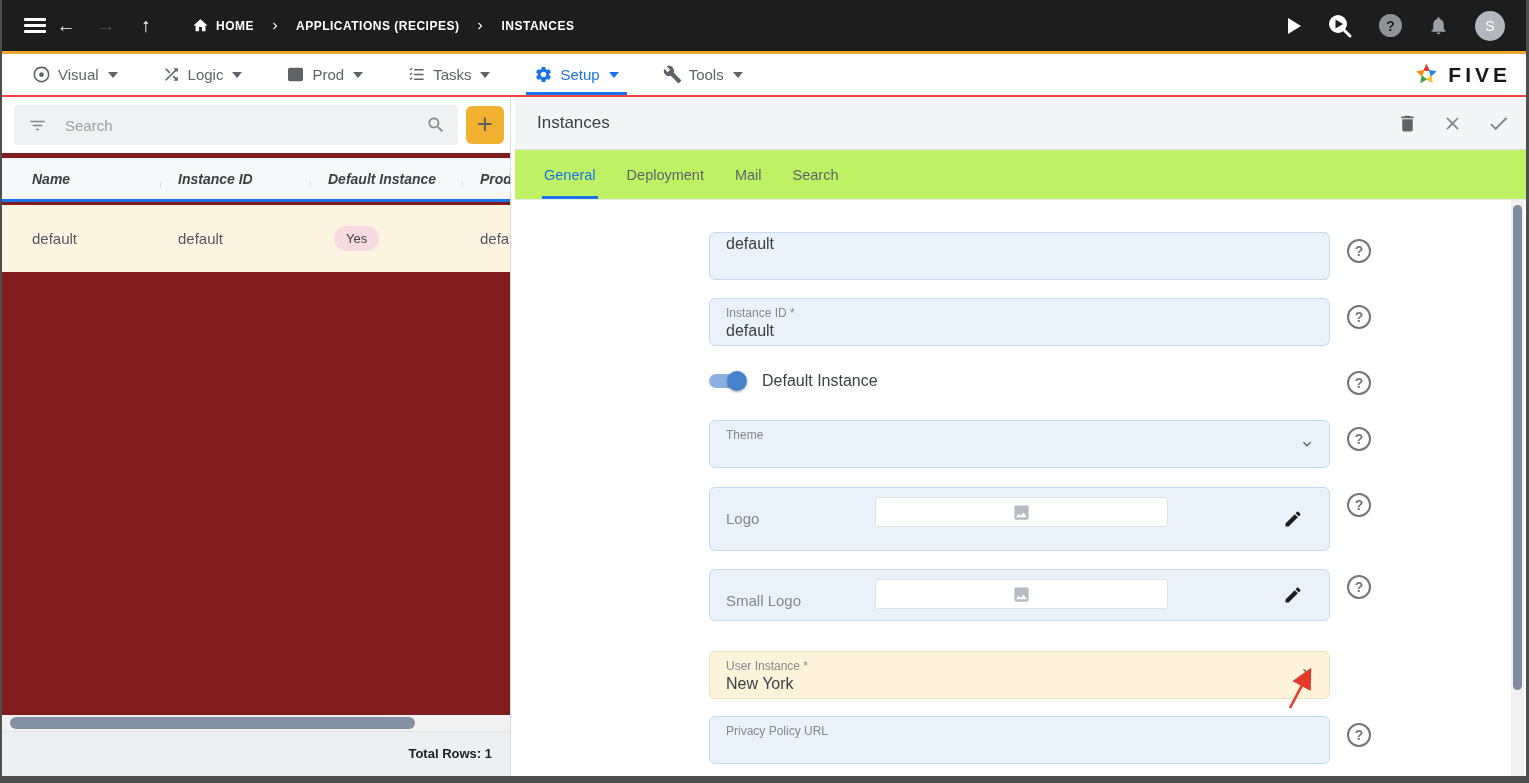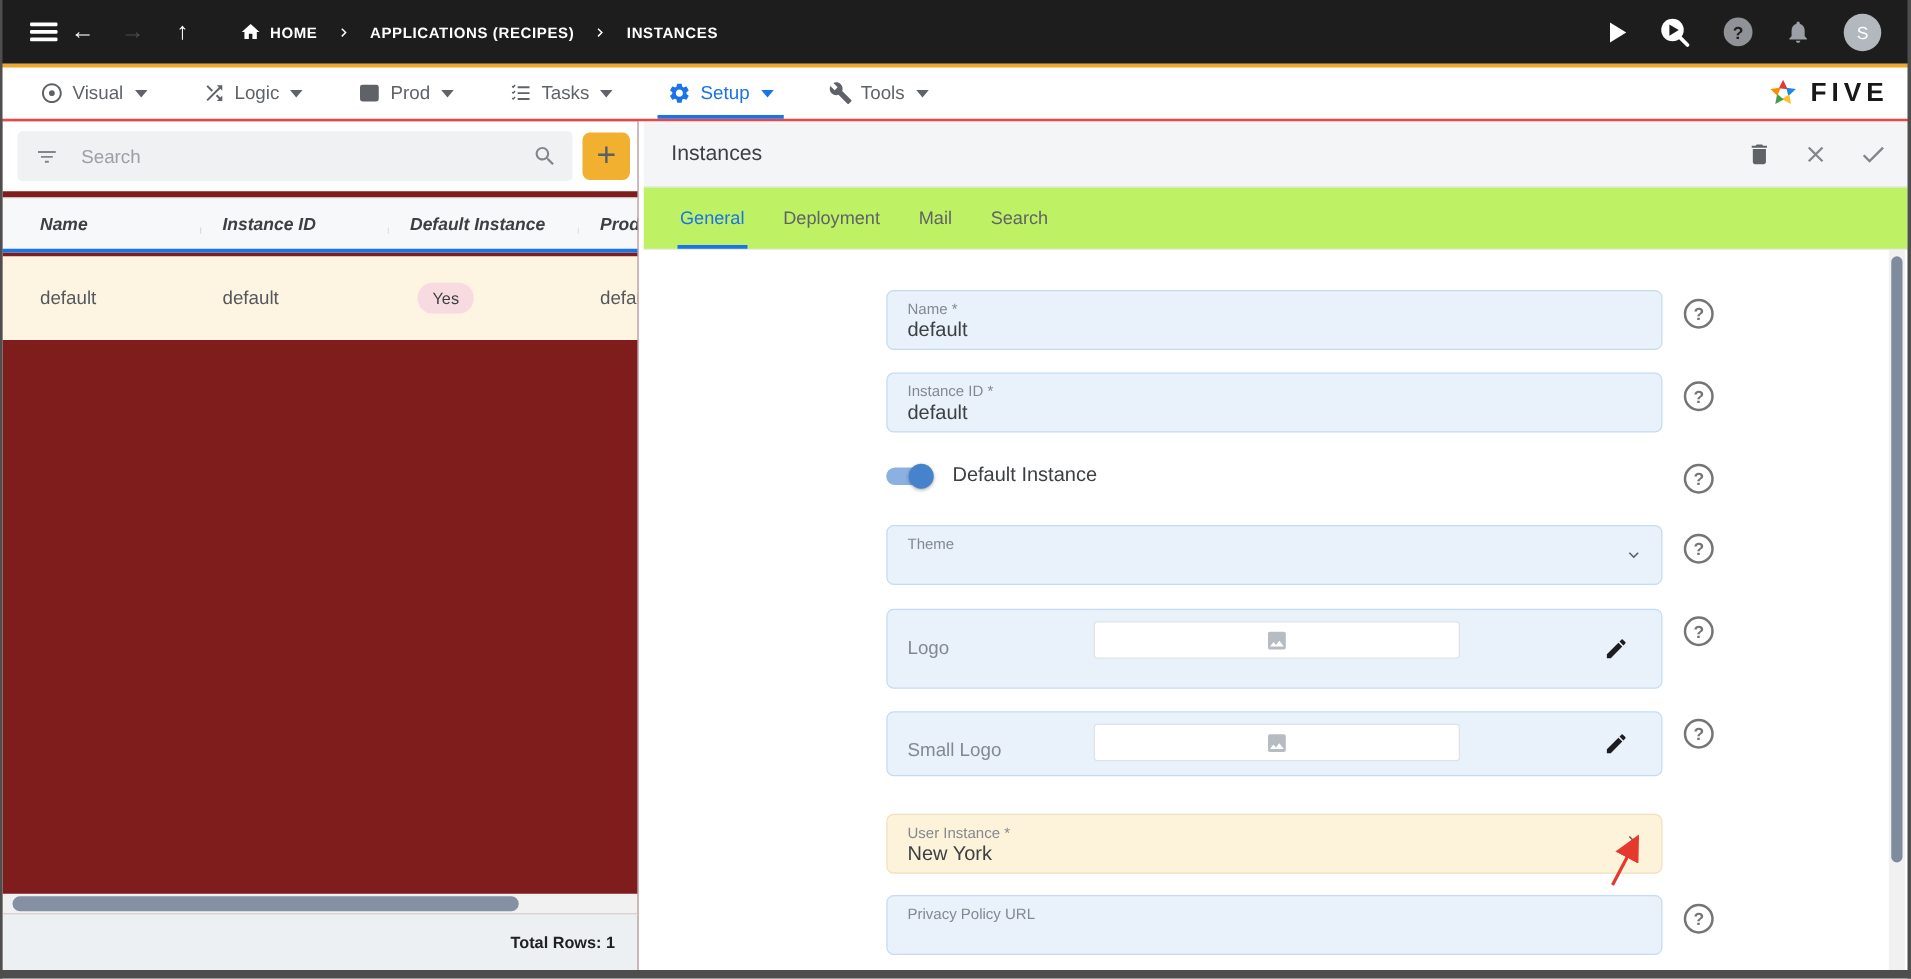--- a/index.html
+++ b/index.html
@@ -295,21 +295,20 @@
   <div class="tabs">
     <div class="tab active">General</div>
     <div class="tab">Deployment</div>
     <div class="tab">Mail</div>
     <div class="tab">Search</div>
   </div>
 
   <div class="form-area">
 
     <div class="field blue" style="top:32px; height:48px;">
-      <div class="f-label">Name *</div>
       <div class="f-value">default</div>
     </div>
     <div class="help-btn" style="top:39px;">?</div>
 
     <div class="field blue" style="top:98px; height:48px;">
       <div class="f-label">Instance ID *</div>
       <div class="f-value">default</div>
     </div>
     <div class="help-btn" style="top:105px;">?</div>
 

